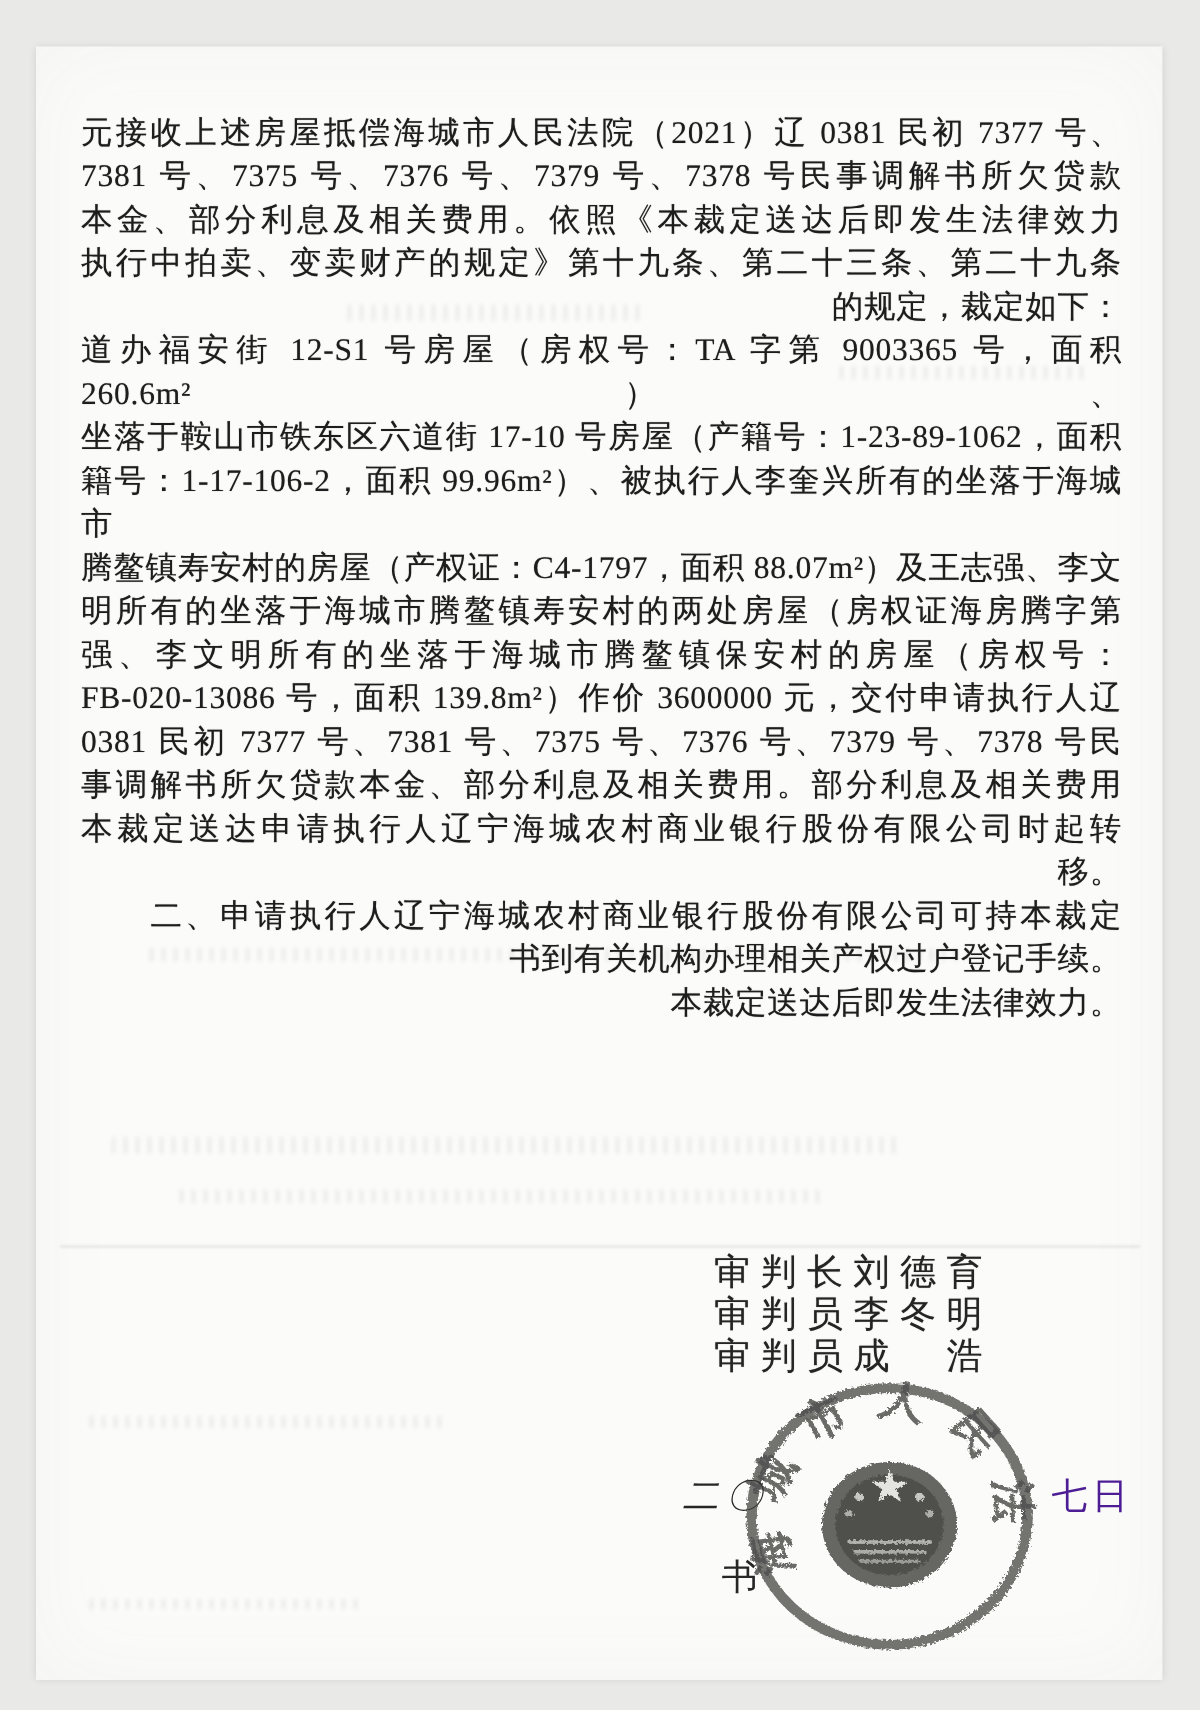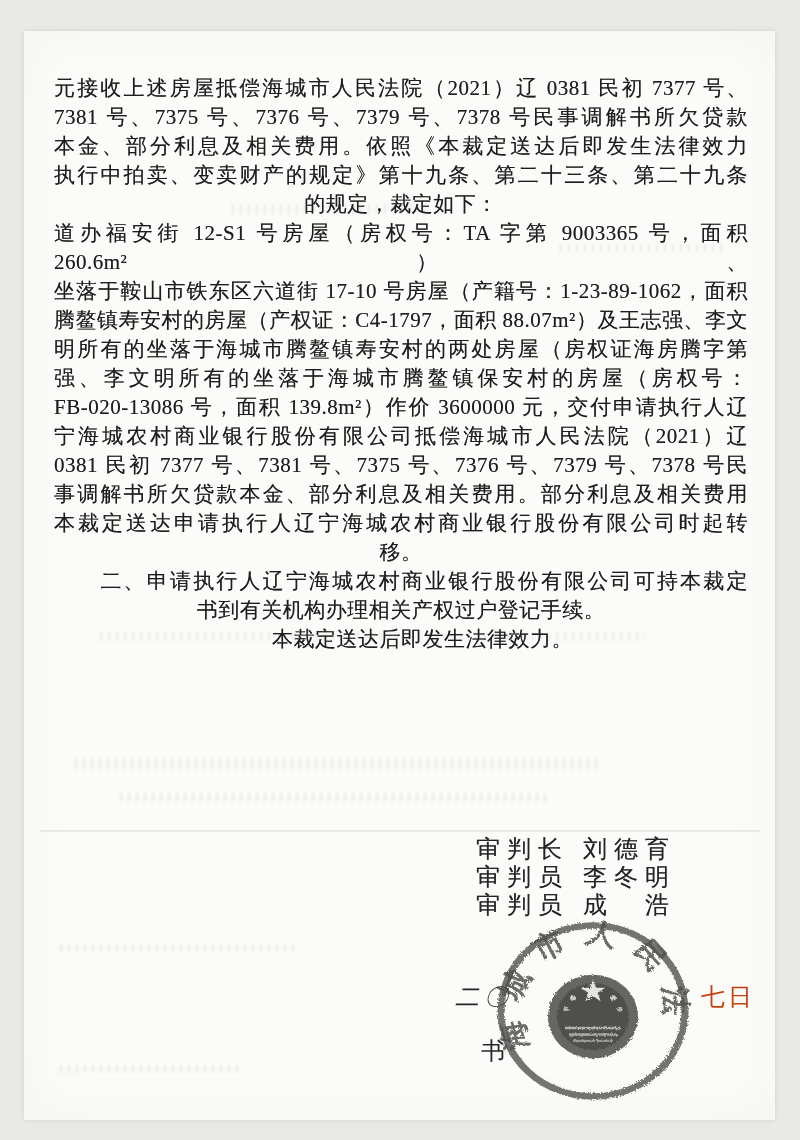--- a/index.html
+++ b/index.html
@@ -21,37 +21,37 @@
   
   .body-text {
     position: absolute;
     left: 54px; top: 70px; width: 694px;
     font-size: 21px;
     line-height: 29px;
     color: #1d1d1d;
     text-shadow: 0 0 0.6px rgba(20,20,20,0.55);
     letter-spacing: 0.5px;
   }
-  .body-text .line { text-align: center; white-space: pre-wrap; }
+  .body-text .line { text-align: right; white-space: pre-wrap; }
   .body-text .line.fill { text-align: justify; text-align-last: justify; }
 
   
   .judges {
     position: absolute;
     left: 476px; top: 831px;
     font-size: 24px; line-height: 28px;
     color: #242424;
     text-shadow: 0 0 0.6px rgba(20,20,20,0.5);
   }
   .judge-line { display: flex; letter-spacing: 7px; white-space: pre; }
-  .judge-line .jtitle { margin-right: 14px; }
+  .judge-line .jtitle { }
 
   
   .date-left  { position: absolute; left: 455px; top: 977px; font-size: 24px; letter-spacing: 5px; color: #262626; font-style: italic; }
-  .date-right { position: absolute; left: 701px; top: 977px; font-size: 24px; letter-spacing: 3px; color: #c2410c; }
+  .date-right { position: absolute; left: 701px; top: 977px; font-size: 24px; letter-spacing: 3px; color: #4c1d95; }
   .clerk      { position: absolute; left: 481px; top: 1031px; font-size: 24px; color: #262626; }
 
   
   .seal-wrap { position: absolute; left: 493px; top: 914px; width: 200px; height: 186px; opacity: 0.88; }
 
   
   .noise {
     position: absolute;
     background: repeating-linear-gradient(90deg, rgba(80,80,78,0.55) 0 2px, rgba(80,80,78,0) 2px 8px);
     filter: blur(1.4px);
@@ -68,25 +68,25 @@
   <div class="paper"></div>
 
   <div class="body-text">
       <div class="line fill">元接收上述房屋抵偿海城市人民法院（2021）辽 0381 民初 7377 号、</div>
       <div class="line fill">7381 号、7375 号、7376 号、7379 号、7378 号民事调解书所欠贷款</div>
       <div class="line fill">本金、部分利息及相关费用。依照《本裁定送达后即发生法律效力</div>
       <div class="line fill">执行中拍卖、变卖财产的规定》第十九条、第二十三条、第二十九条</div>
       <div class="line">的规定，裁定如下：</div>
       <div class="line fill">道办福安街 12-S1 号房屋（房权号：TA 字第 9003365 号，面积 260.6m²）、</div>
       <div class="line fill">坐落于鞍山市铁东区六道街 17-10 号房屋（产籍号：1-23-89-1062，面积</div>
+      <div class="line fill">籍号：1-17-106-2，面积 99.96m²）、被执行人李奎兴所有的坐落于海城市</div>
       <div class="line fill">腾鳌镇寿安村的房屋（产权证：C4-1797，面积 88.07m²）及王志强、李文</div>
       <div class="line fill">明所有的坐落于海城市腾鳌镇寿安村的两处房屋（房权证海房腾字第</div>
       <div class="line fill">强、李文明所有的坐落于海城市腾鳌镇保安村的房屋（房权号：</div>
       <div class="line fill">FB-020-13086 号，面积 139.8m²）作价 3600000 元，交付申请执行人辽</div>
-      <div class="line fill">宁海城农村商业银行股份有限公司抵偿海城市人民法院（2021）辽</div>
       <div class="line fill">0381 民初 7377 号、7381 号、7375 号、7376 号、7379 号、7378 号民</div>
       <div class="line fill">事调解书所欠贷款本金、部分利息及相关费用。部分利息及相关费用</div>
       <div class="line fill">本裁定送达申请执行人辽宁海城农村商业银行股份有限公司时起转</div>
       <div class="line">移。</div>
       <div class="line fill">　　二、申请执行人辽宁海城农村商业银行股份有限公司可持本裁定</div>
       <div class="line">书到有关机构办理相关产权过户登记手续。</div>
       <div class="line">　　本裁定送达后即发生法律效力。</div>
     </div>
 
   <div class="noise" style="left:232px; top:199px; width:200px; height:11px;"></div>

